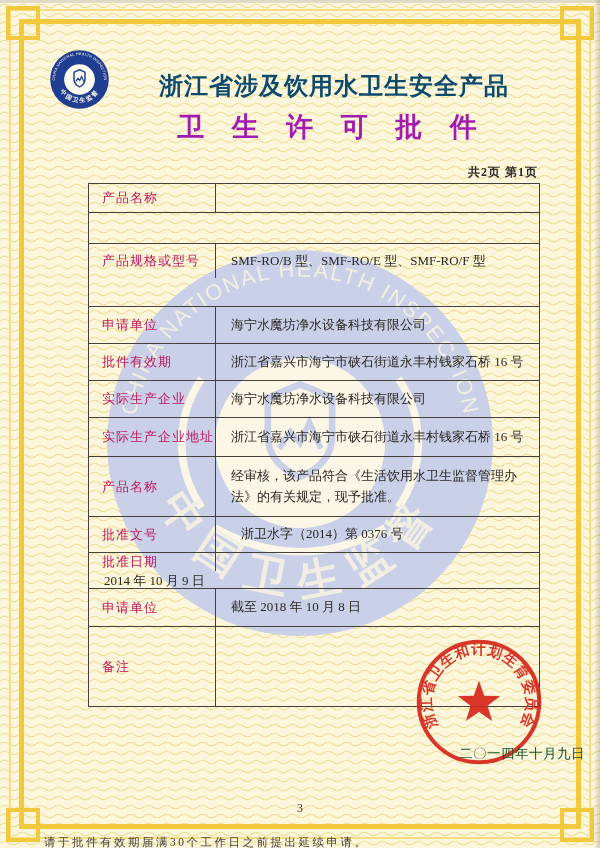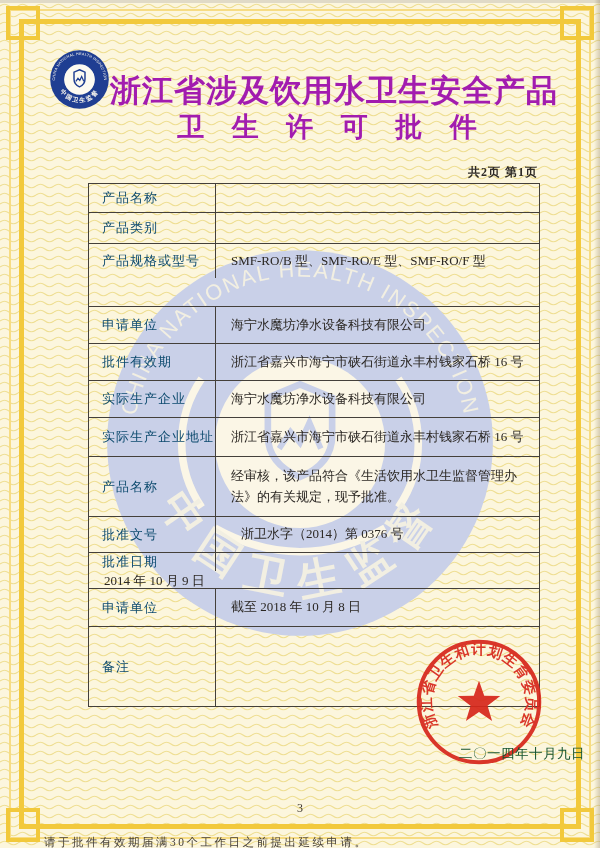--- a/index.html
+++ b/index.html
@@ -16,35 +16,35 @@
   .edge-right{position:absolute;right:0;top:0;bottom:0;width:6px;background:linear-gradient(to right,rgba(255,255,255,0),rgba(125,110,85,.30));z-index:6;}
   .edge-top{position:absolute;left:0;top:0;right:0;height:3px;background:rgba(200,195,180,.55);z-index:6;}
 
   
   .watermark{position:absolute;left:92px;top:235px;width:416px;height:416px;z-index:1;}
 
   
   .logo{position:absolute;left:49px;top:49px;width:61px;height:61px;z-index:3;}
   .title1{position:absolute;left:96px;right:28px;top:70px;text-align:center;
           font-family:"Liberation Sans","DejaVu Sans",sans-serif;font-weight:bold;
-          font-size:31px;letter-spacing:1px;color:#a21caf;z-index:3;}
+          font-size:24px;letter-spacing:1px;color:#0c4a6e;z-index:3;}
   .title2{position:absolute;left:92px;right:28px;top:109px;text-align:center;
           font-family:"Liberation Sans","DejaVu Sans",sans-serif;font-weight:bold;
           font-size:27px;letter-spacing:10px;color:#a21caf;z-index:3;}
   .pages-label{position:absolute;right:62px;top:164px;font-size:12px;font-weight:bold;
           color:#2e2a26;letter-spacing:1px;z-index:3;}
 
   
   .cert-table{position:absolute;left:88px;top:183px;width:452px;z-index:3;
           border:1.4px solid #44403a;box-sizing:border-box;}
   .trow{display:flex;border-top:1.2px solid #44403a;}
   .trow:first-child{border-top:none;}
   .tlabel{width:127px;box-sizing:border-box;border-right:1.2px solid #44403a;
           display:flex;align-items:center;padding-left:13px;
-          font-size:13px;letter-spacing:1px;color:#0c4a6e;}
+          font-size:13px;letter-spacing:1px;color:#be185d;}
   .tvalue{flex:1;display:flex;align-items:center;padding-left:15px;padding-right:6px;
           font-size:13px;color:#2b2723;line-height:1.55;}
   .r1{height:28px;} .r2{height:30px;} .r3{height:34px;} .r4{height:36px;margin-top:28px;}
   .r5{height:36px;} .r6{height:36px;} .r7{height:38px;} .r8{height:59px;}
   .r9{height:35px;gap:10px;} .r10{height:35px;flex-direction:column;} .r11{height:37px;} .r12{height:79px;}
 
   
   .stamp{position:absolute;left:411px;top:634px;width:136px;height:136px;z-index:5;opacity:.92;}
   .issue-date{position:absolute;left:459px;top:745px;width:130px;font-size:13.5px;
           letter-spacing:.5px;color:#14532d;z-index:5;white-space:nowrap;}
@@ -120,21 +120,20 @@
 
   <div class="title1">浙江省涉及饮用水卫生安全产品</div>
   <div class="title2">卫 生 许 可 批 件</div>
   <div class="pages-label">共2页 第1页</div>
 
   <div class="cert-table">
     <div class="trow r1">
       <div class="tlabel">产品名称</div>
     </div>
     <div class="trow r2">
-      <div class="tlabel">产品类别</div>
     </div>
     <div class="trow r3">
       <div class="tlabel">产品规格或型号</div>
       <div class="tvalue">SMF-RO/B 型、SMF-RO/E 型、SMF-RO/F 型</div>
     </div>
     <div class="trow r4">
       <div class="tlabel">申请单位</div>
       <div class="tvalue">海宁水魔坊净水设备科技有限公司</div>
     </div>
     <div class="trow r5">

